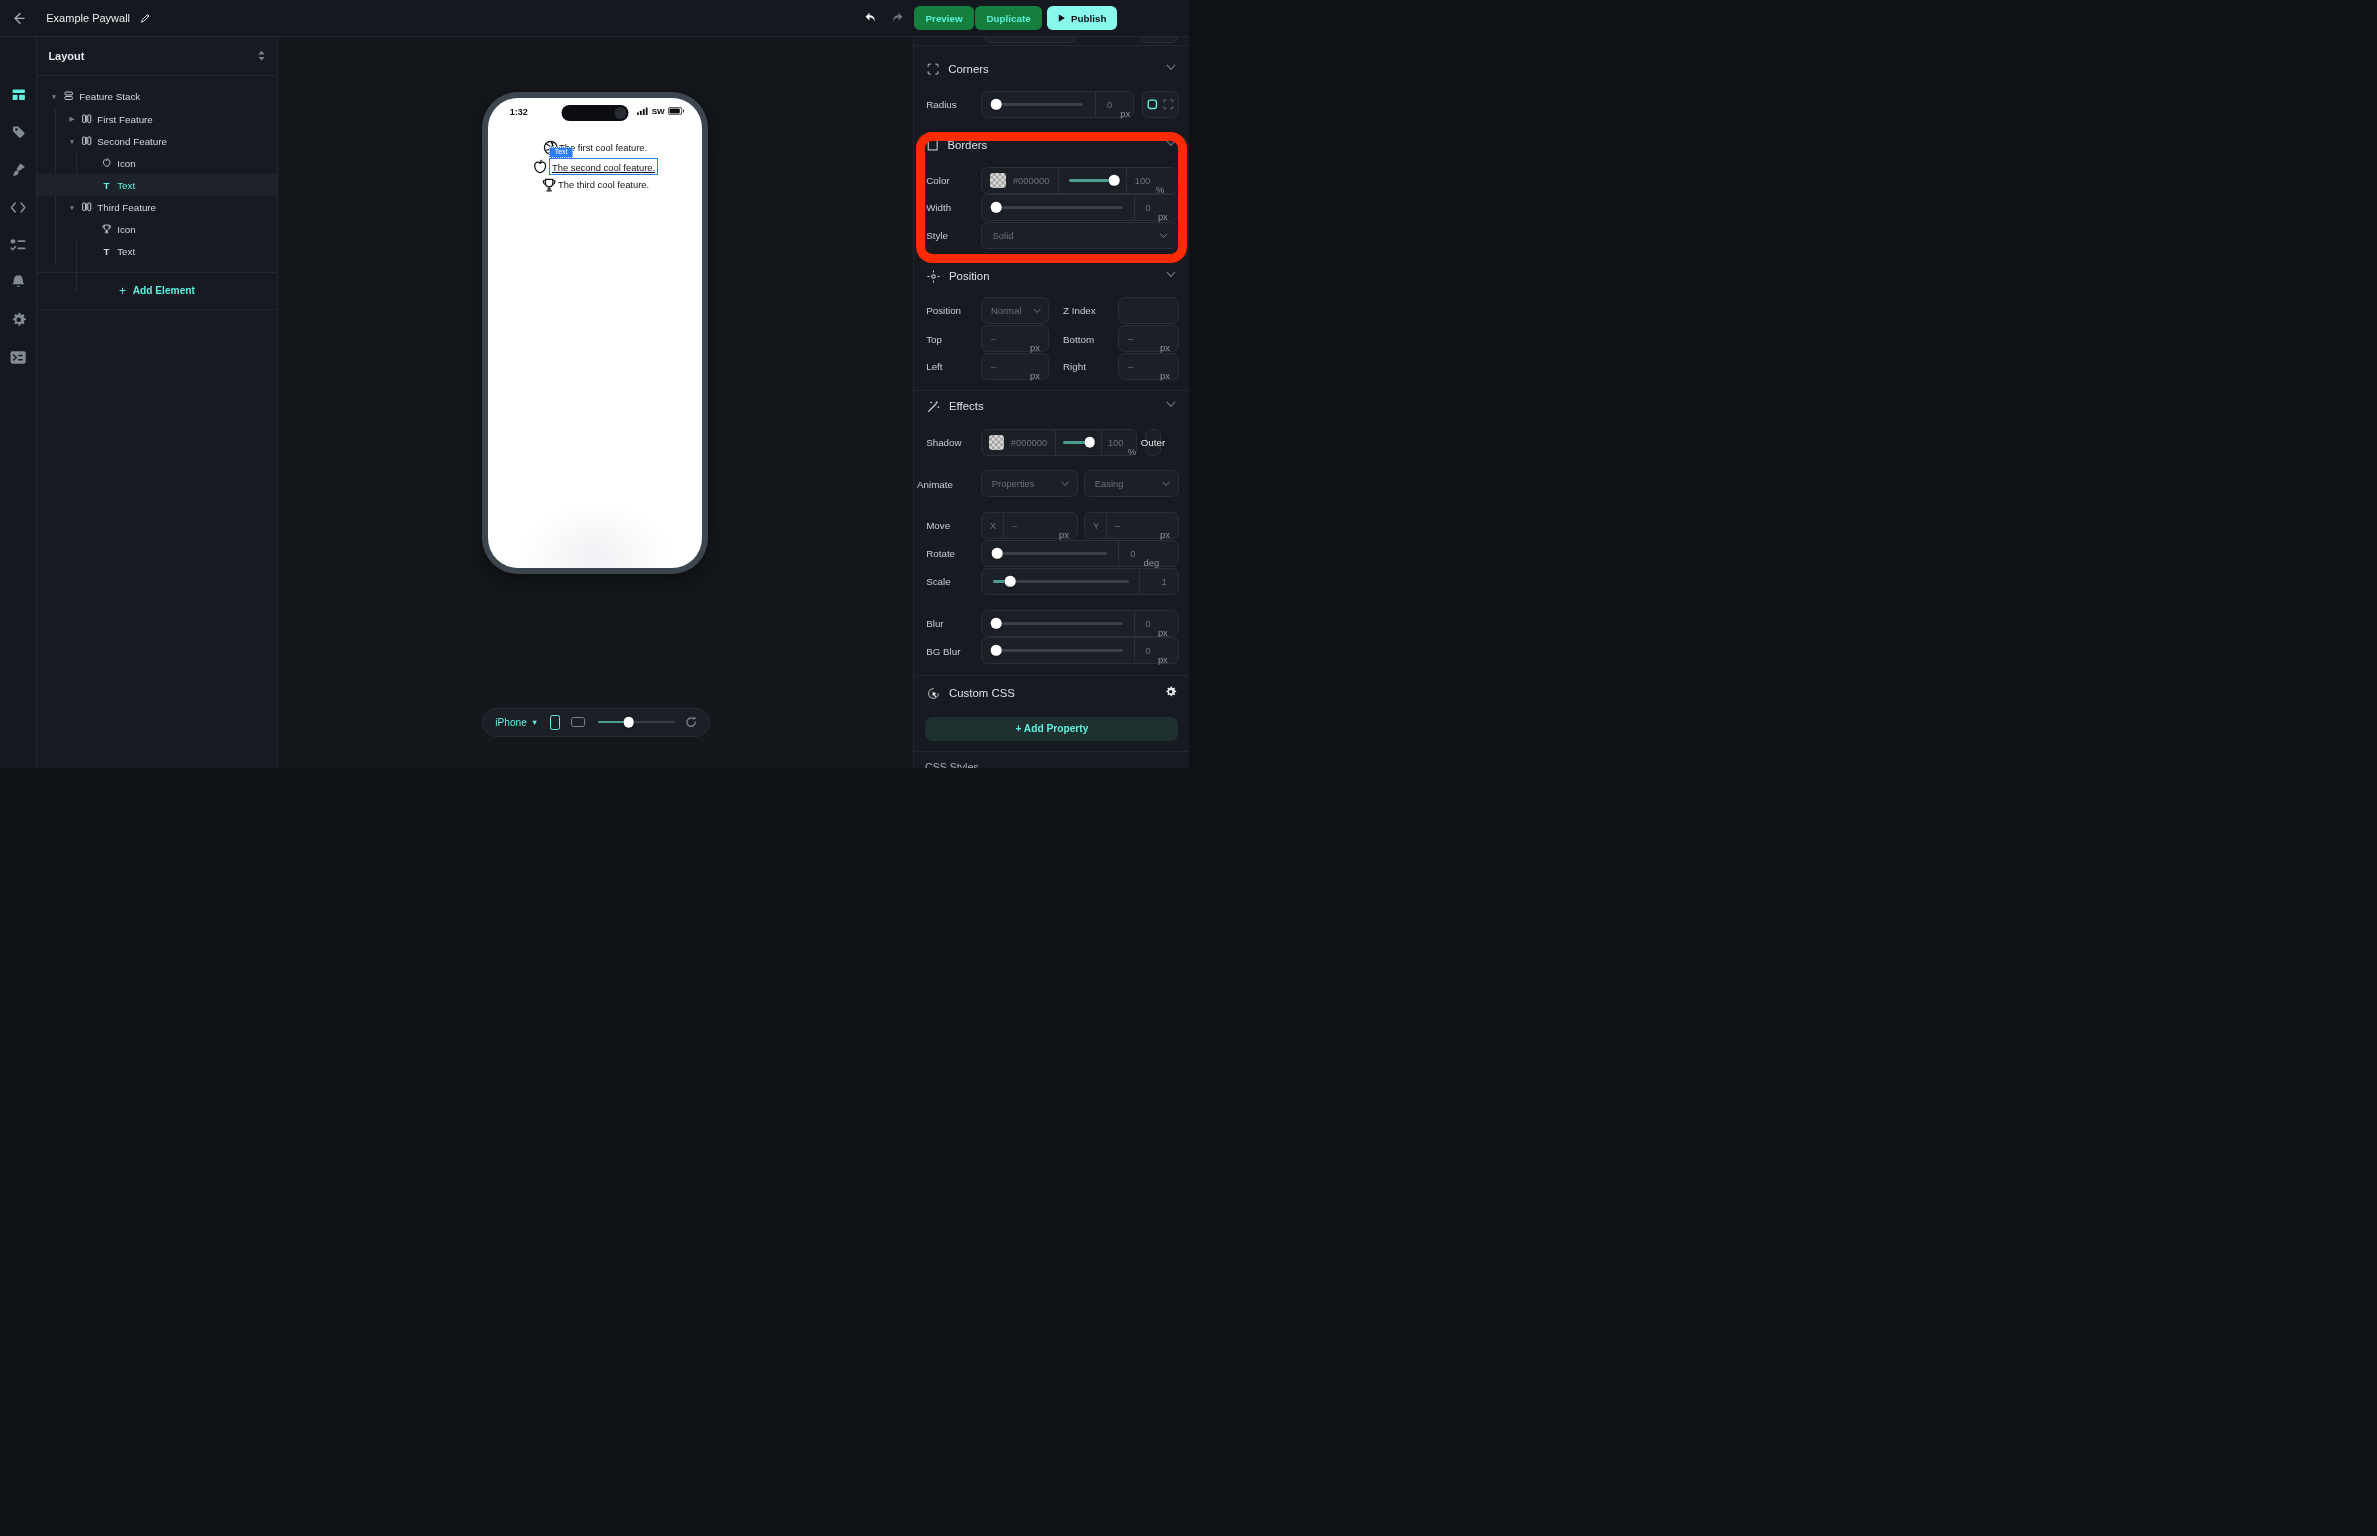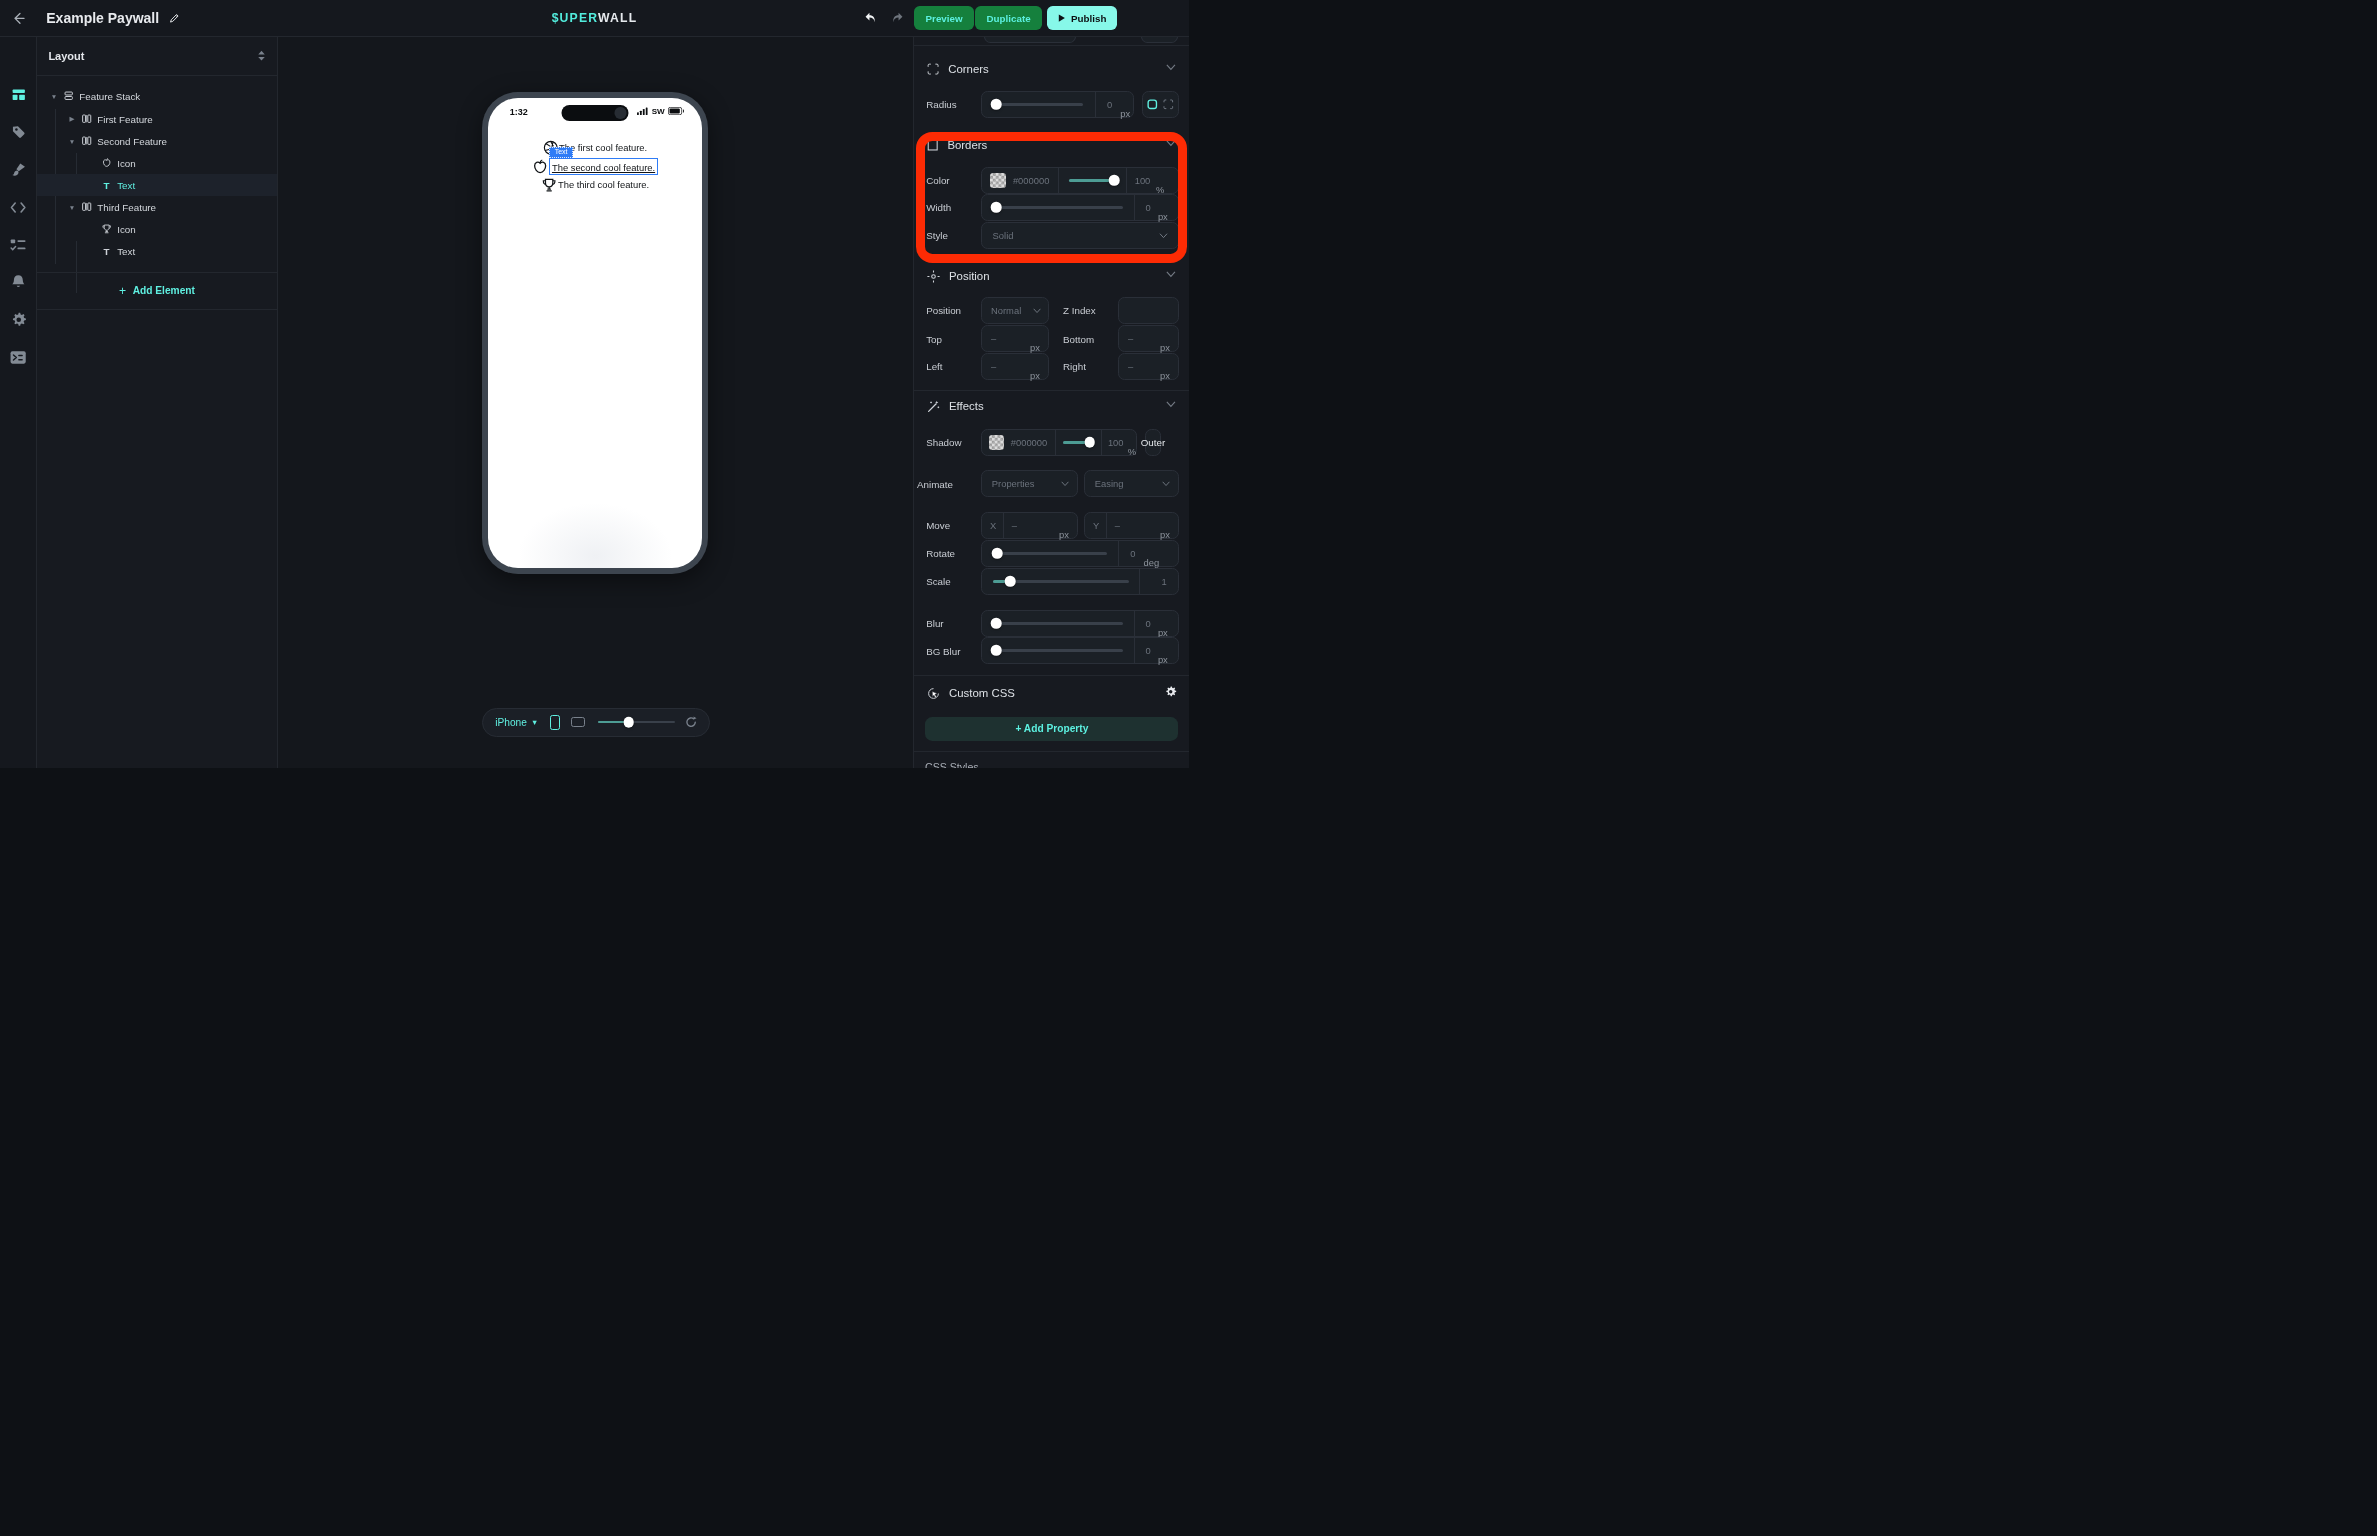--- a/index.html
+++ b/index.html
@@ -4,21 +4,21 @@
 <style>
   html,body{margin:0;padding:0;background:#0e1115;}
   *{box-sizing:border-box;}
   .app{position:relative;width:1189px;height:768px;background:#14171c;overflow:hidden;
        font-family:"Liberation Sans",sans-serif;color:#e6e9ed;}
   svg{display:block;}
 
   
   .topbar{position:absolute;top:0;left:0;right:0;height:37px;background:#15181e;
           border-bottom:0.8px solid #23272e;display:flex;align-items:center;}
-  .tb-title{font-size:14px;font-weight:bold;color:#e8eaee;}
+  .tb-title{font-size:11px;font-weight:normal;color:#e8eaee;}
   .logo{position:absolute;left:0;right:0;text-align:center;font-size:12.2px;font-weight:bold;
         letter-spacing:1.2px;pointer-events:none;}
   .logo .accent{color:#52ecdd;}
   .btn{height:23.6px;border-radius:5.7px;display:flex;align-items:center;justify-content:center;
        font-size:9.8px;font-weight:bold;cursor:pointer;}
   .btn-dim{background:#15803d;color:#5cf0e0;padding:0 11.4px;}
   .btn-publish{background:#87f8e9;color:#0c0f12;padding:0 10.6px;gap:5.7px;}
 
   
   .rail{position:absolute;left:0;top:37px;bottom:0;width:37px;background:#15181e;
@@ -106,23 +106,20 @@
             display:flex;align-items:center;justify-content:center;font-size:9.8px;color:#e2e5e9;cursor:pointer;}
   .addprop{position:absolute;background:#1e3130;border-radius:7.3px;height:23.6px;display:flex;
            align-items:center;justify-content:center;color:#5cf0e0;font-size:10.2px;font-weight:bold;cursor:pointer;}
 </style>
 </head>
 <body>
 
 <div class="app">
 
   <div class="topbar">
-    <div class="logo">
-      <span class="accent">$UPER</span><span>WALL</span>
-    </div>
     <div style="display:flex;align-items:center;margin-left:10.6px;">
       <svg width="14.7" height="14.7" viewBox="0 0 18 18">
         <path d="M11 3 L5 9 L11 15 M5 9 H16" stroke="#aab0b8" stroke-width="1.6" fill="none" stroke-linecap="round"></path>
       </svg>
     </div>
     <div class="tb-title" style="margin-left:21px;">Example Paywall</div>
     <div style="margin-left:9.8px;cursor:pointer;">
       <svg width="10.6" height="10.6" viewBox="0 0 14 14">
         <path d="M2 12 L3 9 L10 2 L12 4 L5 11 Z M9 3 L11 5" stroke="#dfe2e6" stroke-width="1.3" fill="none" stroke-linejoin="round"></path>
       </svg>

